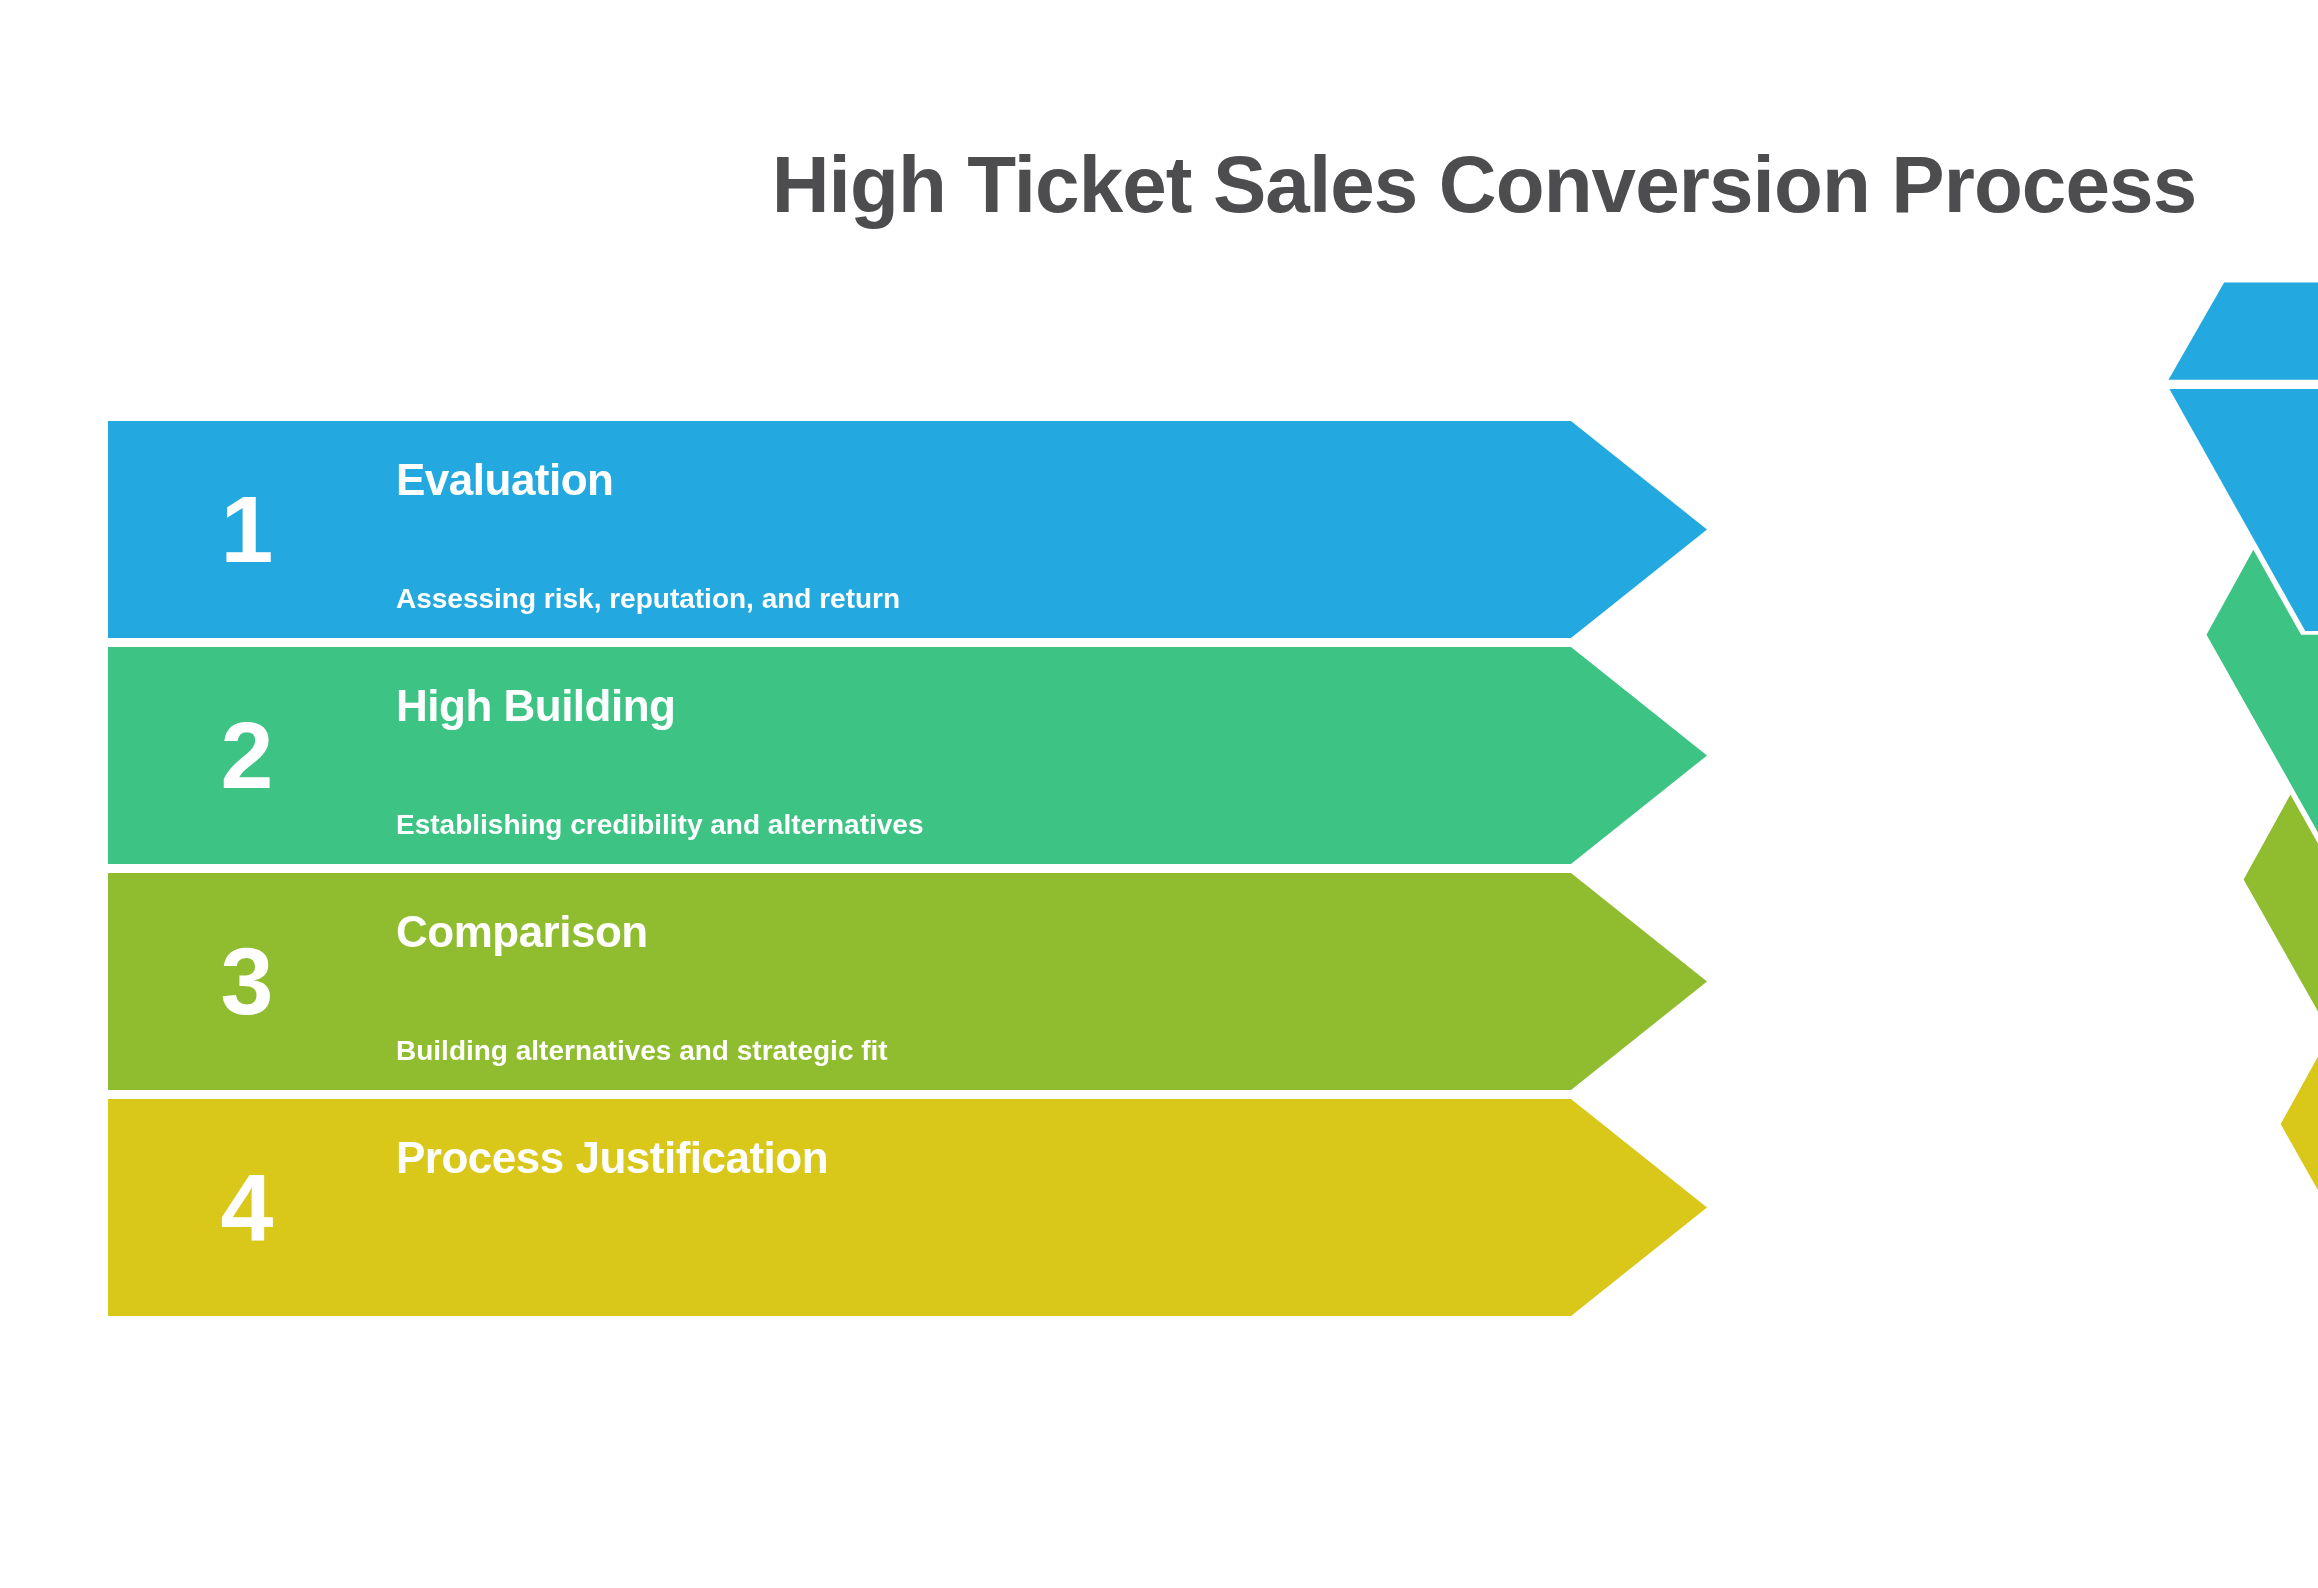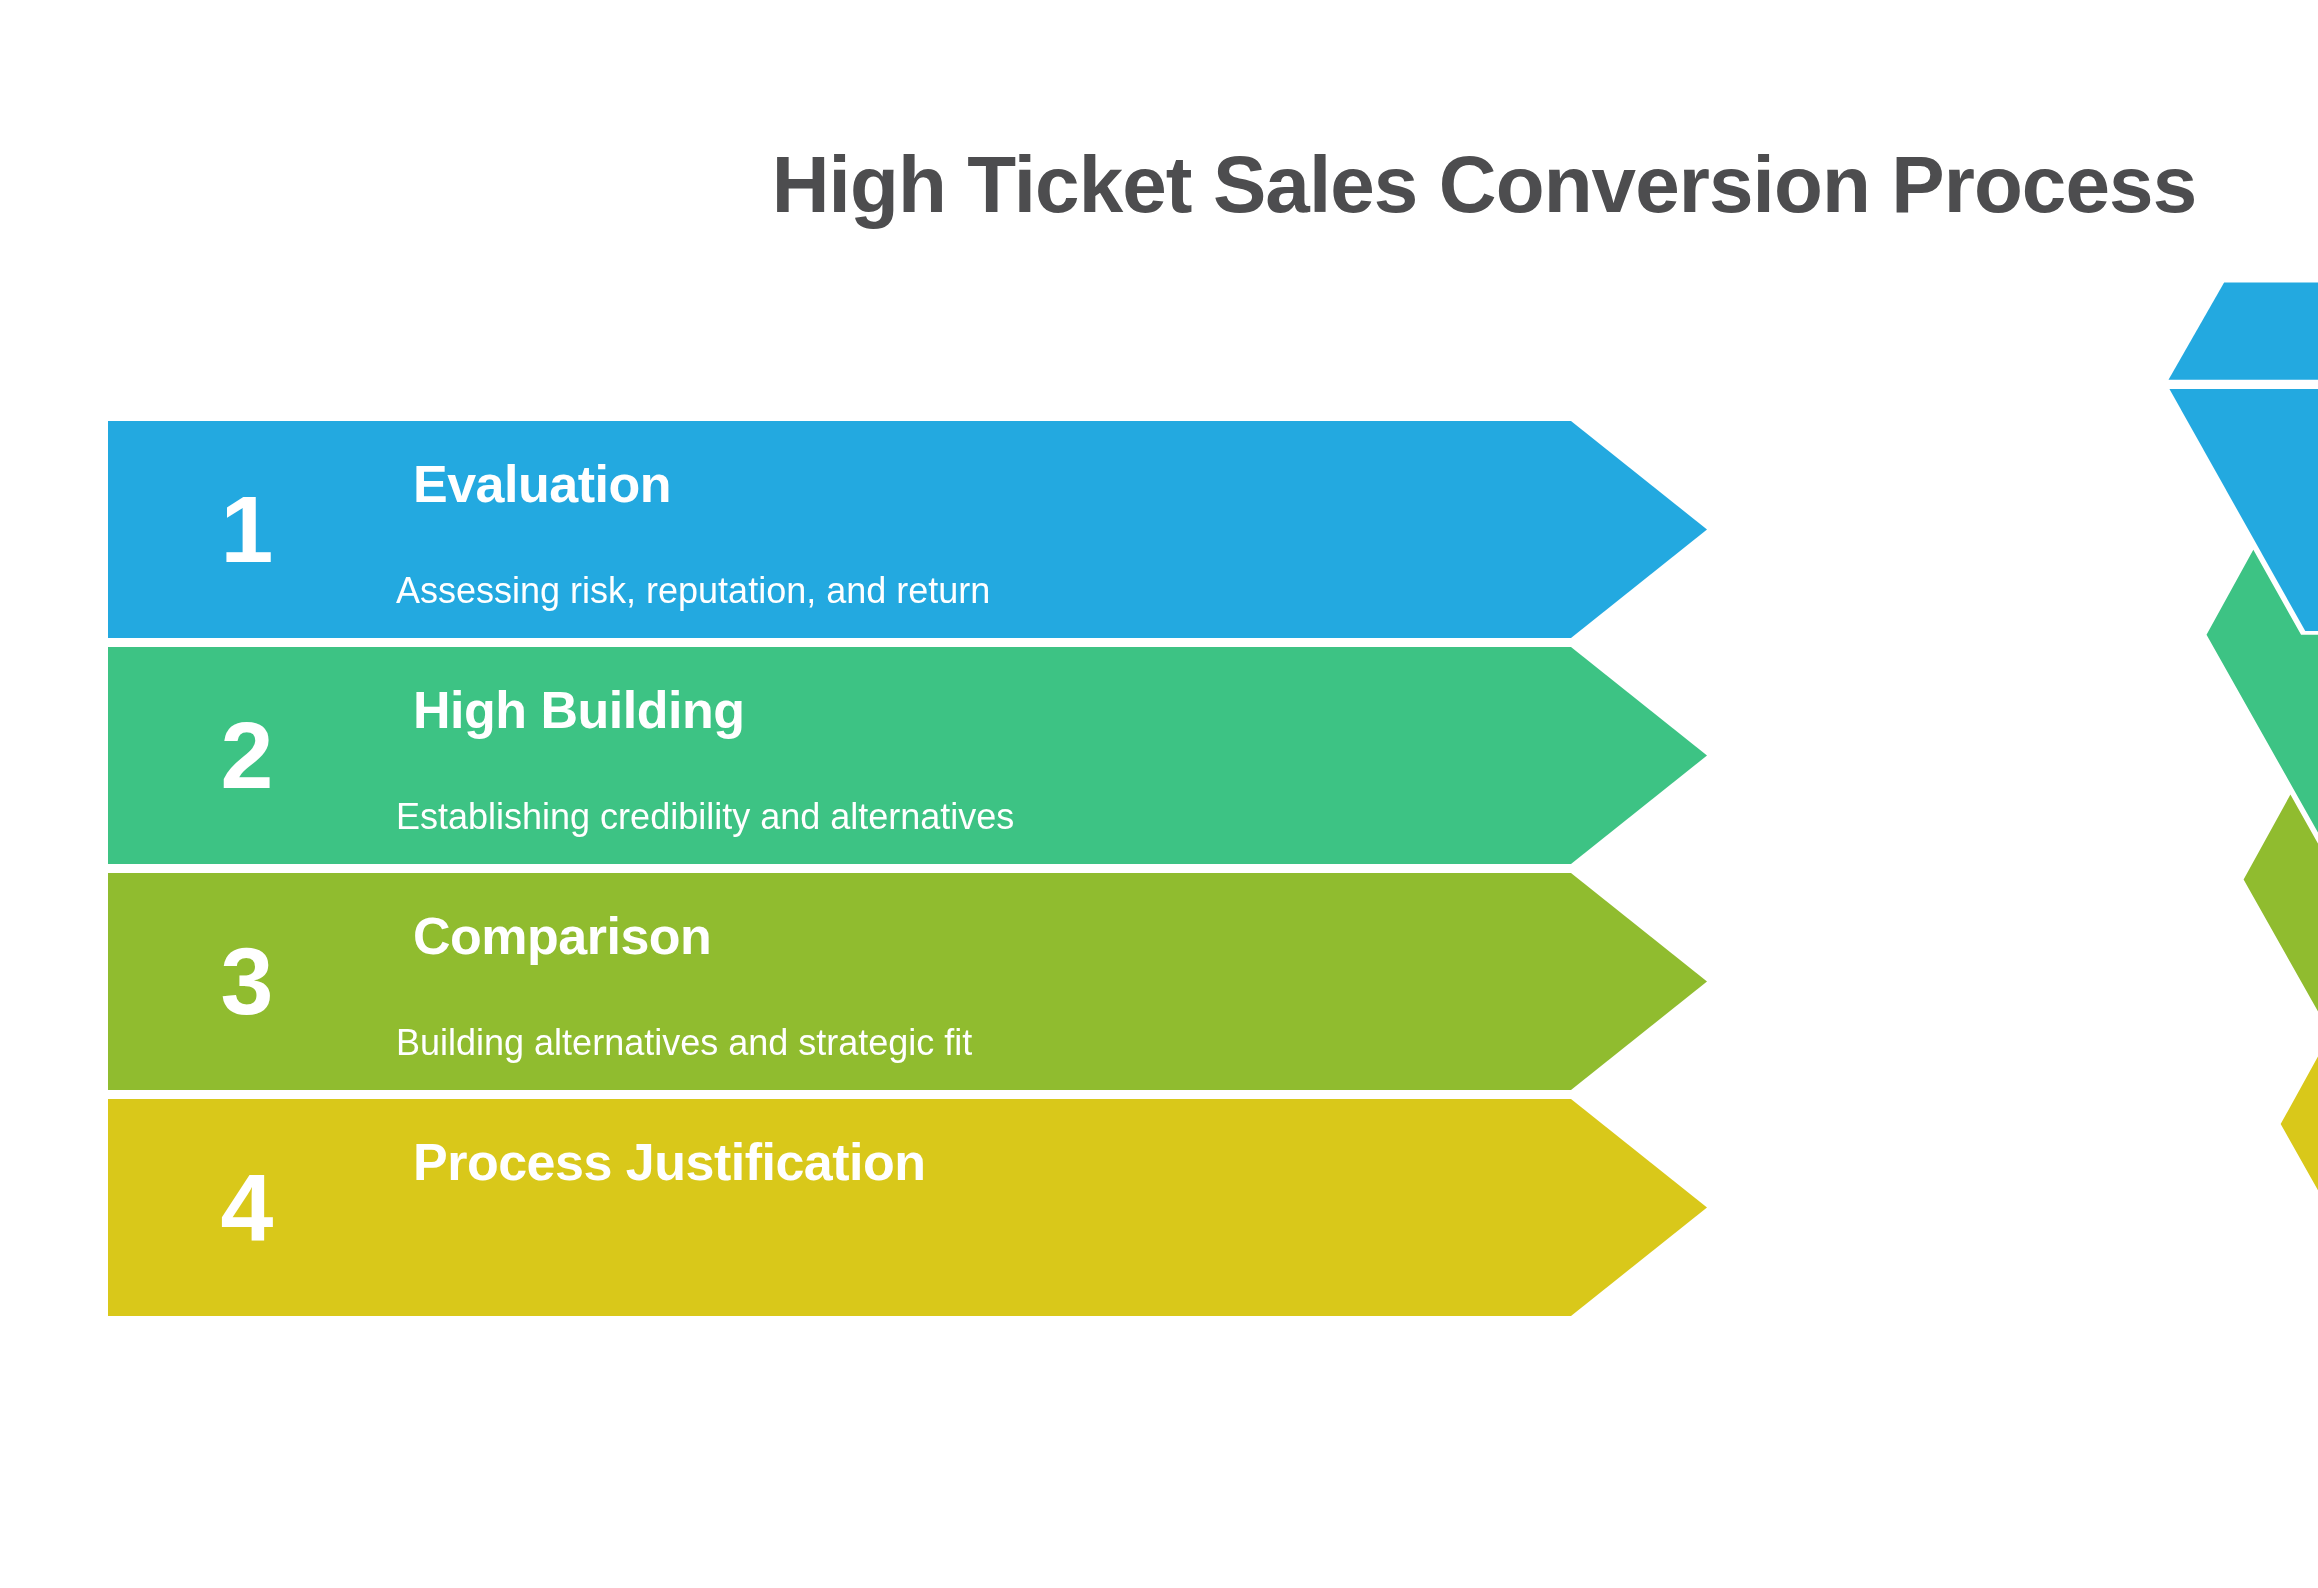--- a/index.html
+++ b/index.html
@@ -18,26 +18,26 @@
     position:absolute;left:108px;width:1599px;height:217px;
     clip-path:polygon(0 0,1463px 0,100% 50%,1463px 100%,0 100%);
     color:#ffffff;
   }
   .bar .num{
     position:absolute;left:0;top:0;width:278px;height:100%;
     display:flex;align-items:center;justify-content:center;
     font-size:95px;font-weight:bold;line-height:1;
   }
   .bar .btitle{
-    position:absolute;left:305px;top:37px;
-    font-size:52px;font-weight:bold;line-height:1;letter-spacing:-0.5px;
+    position:absolute;left:288px;top:37px;
+    font-size:44px;font-weight:bold;line-height:1;letter-spacing:-0.5px;
   }
   .bar .bsub{
-    position:absolute;left:288px;top:152px;
-    font-size:36px;font-weight:normal;line-height:1;
+    position:absolute;left:288px;top:164px;
+    font-size:28px;font-weight:bold;line-height:1;
   }
 
   .funnel-svg{position:absolute;left:2156px;top:260px;width:723px;height:1122px;}
   .icon{stroke:#ffffff;fill:none;stroke-linecap:round;stroke-linejoin:round;}
 </style>
 </head>
 <body>
 
 <div class="stage">
 

